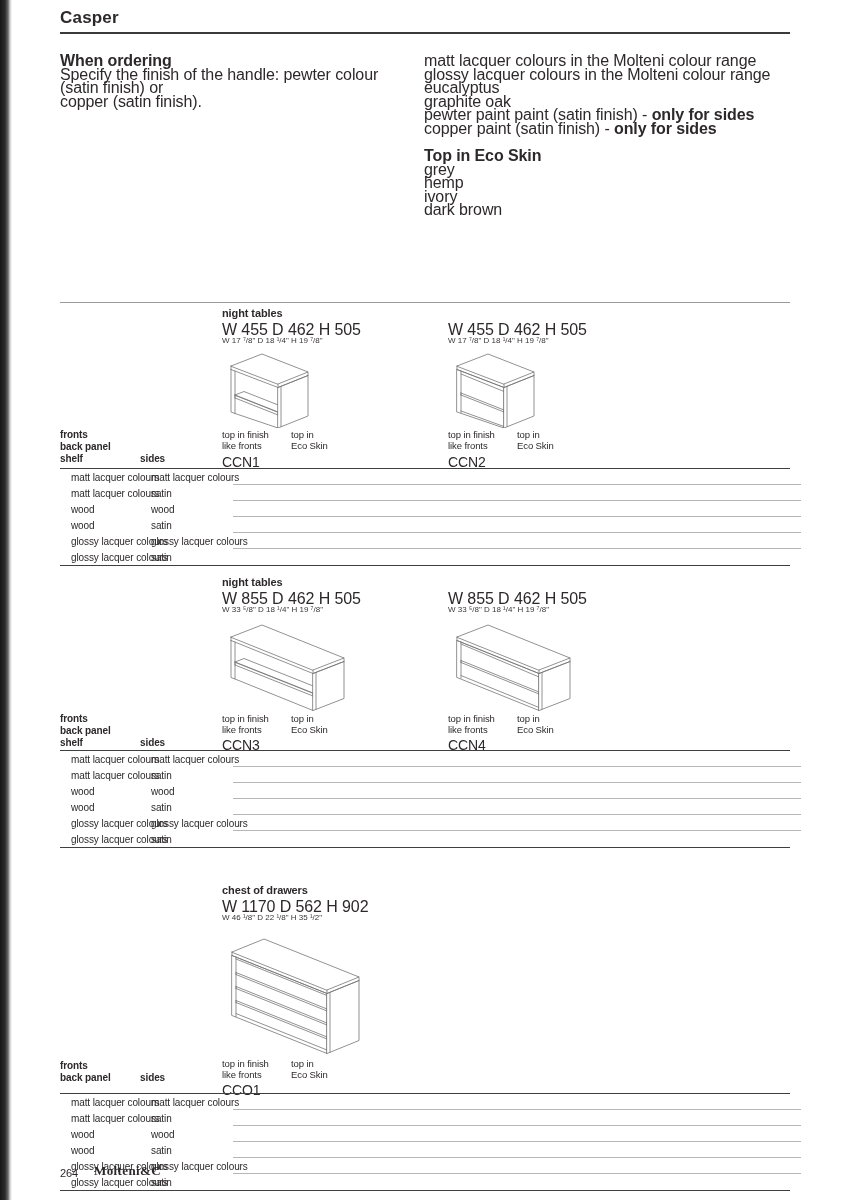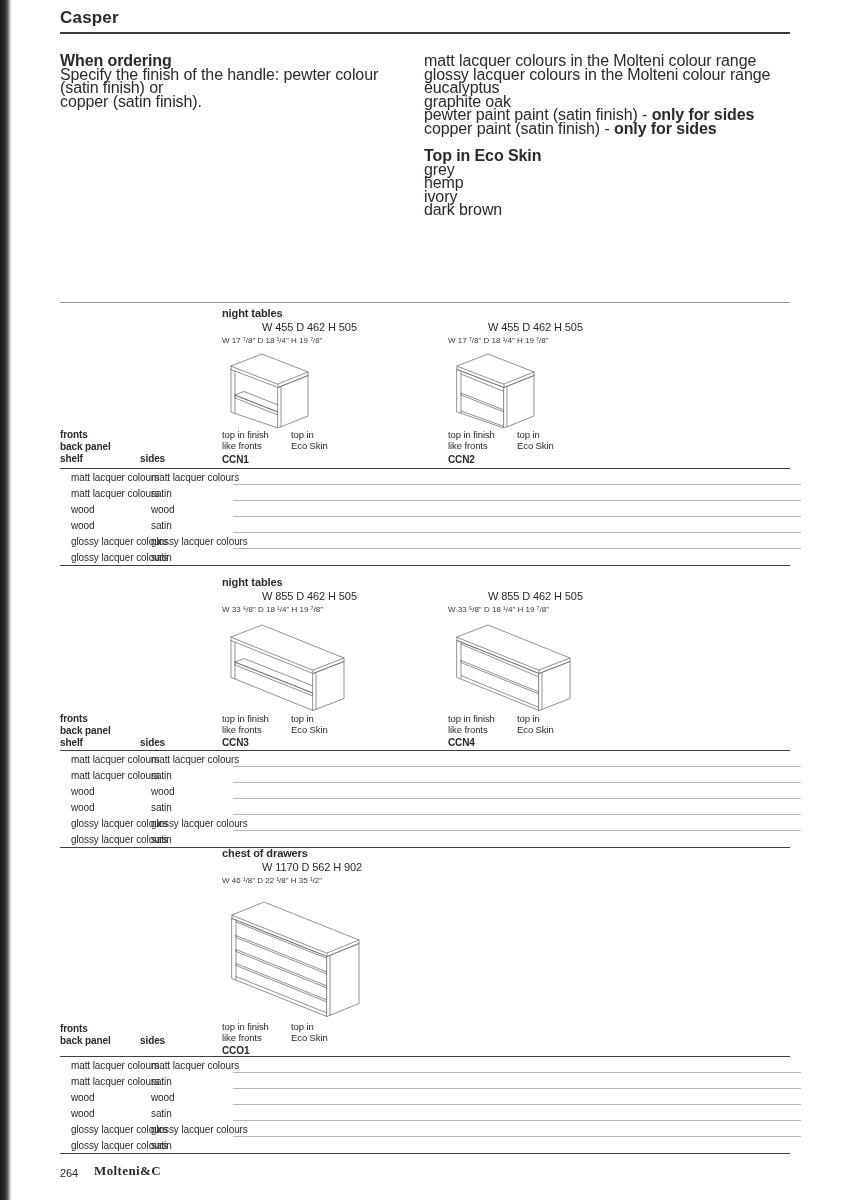--- a/index.html
+++ b/index.html
@@ -18,29 +18,29 @@
 
   .intro{position:absolute;top:54px;font-size:16px;line-height:13.5px;}
   .intro-left{left:60px;width:330px;}
   .intro-right{left:424px;width:370px;}
   .b{font-weight:bold;}
   .eco-gap{height:14px;}
 
   .sec{position:absolute;left:60px;width:730px;}
   .sec1{top:303px;height:263px;}
   .sec2{top:566px;height:281px;}
-  .sec3{top:840px;height:318px;}
+  .sec3{top:877px;height:318px;}
   .divider-light{position:absolute;left:60px;top:302px;width:730px;border-top:1px solid #9a9a9a;}
 
   .abs{position:absolute;}
   .stitle{font-size:11px;font-weight:bold;}
-  .metric{font-size:11px;margin-left:40px;}
+  .metric{font-size:16px;}
   .imperial{font-size:8px;color:#3a3637;letter-spacing:0;}
   .cap{font-size:9.5px;line-height:11px;}
-  .code{font-size:10px;font-weight:bold;}
+  .code{font-size:14px;font-weight:normal;}
   .colhead{font-size:10px;font-weight:bold;line-height:12px;}
   .rule-dark{position:absolute;left:0;width:730px;border-top:1px solid #3f3f3f;}
 
   .rows{position:absolute;left:0;width:730px;margin-left:11px;}
   .trow{position:relative;height:16px;font-size:10px;line-height:15px;}
   .trow:not(:last-child)::after{
     content:"";position:absolute;left:162px;right:0;bottom:0;
     border-bottom:1px solid #b6b6b6;
   }
   .tc0{position:absolute;left:0;top:1px;}

